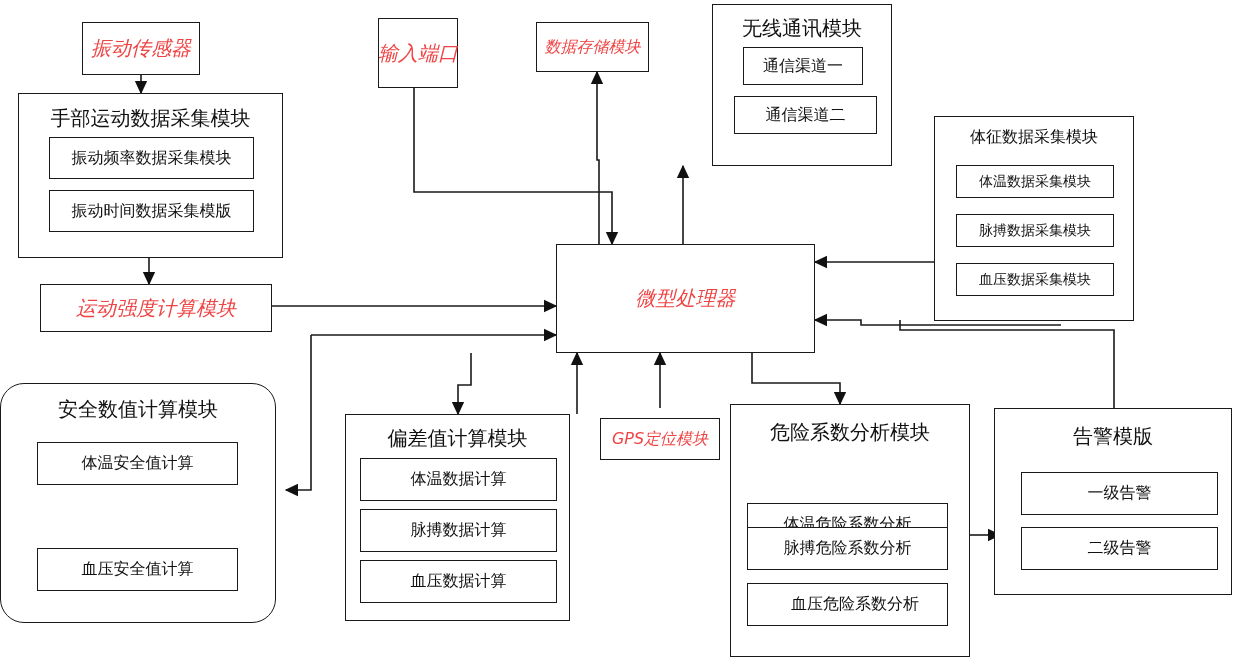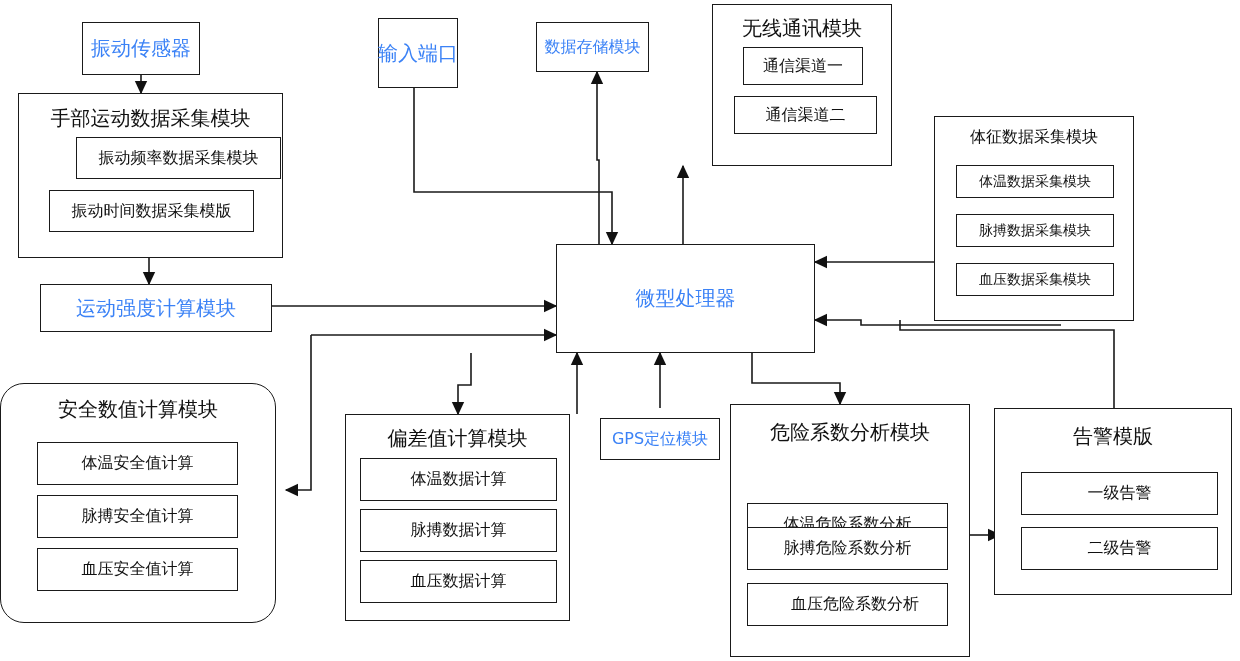--- a/index.html
+++ b/index.html
@@ -6,21 +6,21 @@
   body{font-family:"DejaVu Sans","Liberation Sans",sans-serif;}
   #canvas{position:relative;width:1240px;height:661px;background:#fff;overflow:hidden;}
   svg.wires{position:absolute;left:0;top:0;width:1240px;height:661px;pointer-events:none;}
 
   .box{position:absolute;box-sizing:border-box;border:1.6px solid #1a1a1a;background:#fff;}
   .grp{position:absolute;box-sizing:border-box;border:1.6px solid #1a1a1a;background:#fff;}
   .grp-title{position:absolute;left:0;right:0;text-align:center;color:#111;white-space:nowrap;}
   .sub{position:absolute;box-sizing:border-box;border:1.6px solid #1a1a1a;background:#fff;
        display:flex;align-items:center;justify-content:center;color:#111;white-space:nowrap;}
   .leaf{display:flex;align-items:center;justify-content:center;width:100%;height:100%;
-        color:#3b82f6;white-space:nowrap;}
+        color:#ef4444;white-space:nowrap;font-style:italic;}
   .t15{font-size:20px;}
   .t14{font-size:16px;}
   .t13{font-size:14px;}
 </style>
 </head>
 <body>
 
 <div id="canvas">
 
   <svg class="wires" viewBox="0 0 1240 661">
@@ -62,21 +62,21 @@
       <path d="M1114,408 L1114,330 L900,330 L900,320"></path>
     </g>
   </svg>
 
   <div class="box" style="left:82px;top:22px;width:118px;height:53px;">
     <div class="leaf t15">振动传感器</div>
   </div>
 
   <div class="grp" style="left:18px;top:93px;width:265px;height:165px;">
     <div class="grp-title t15" style="top:11px;">手部运动数据采集模块</div>
-    <div class="sub t14" style="left:30px;top:43px;width:205px;height:42px;margin-left:27px;">振动频率数据采集模块</div>
+    <div class="sub t14" style="left:30px;top:43px;width:205px;height:42px;">振动频率数据采集模块</div>
     <div class="sub t14" style="left:30px;top:96px;width:205px;height:42px;">振动时间数据采集模版</div>
   </div>
 
   <div class="box" style="left:40px;top:284px;width:232px;height:48px;">
     <div class="leaf t15">运动强度计算模块</div>
   </div>
 
   <div class="box" style="left:378px;top:18px;width:80px;height:70px;">
     <div class="leaf t15">输入端口</div>
   </div>
@@ -98,21 +98,20 @@
     <div class="sub t13" style="left:21px;top:146px;width:158px;height:33px;">血压数据采集模块</div>
   </div>
 
   <div class="box" style="left:556px;top:244px;width:259px;height:109px;">
     <div class="leaf t15">微型处理器</div>
   </div>
 
   <div class="grp" style="left:0;top:383px;width:276px;height:240px;border-radius:24px;">
     <div class="grp-title t15" style="top:12px;">安全数值计算模块</div>
     <div class="sub t14" style="left:36px;top:58px;width:201px;height:43px;">体温安全值计算</div>
-    <div class="sub t14" style="left:36px;top:111px;width:201px;height:43px;">脉搏安全值计算</div>
     <div class="sub t14" style="left:36px;top:164px;width:201px;height:43px;">血压安全值计算</div>
   </div>
 
   <div class="grp" style="left:345px;top:414px;width:225px;height:207px;">
     <div class="grp-title t15" style="top:10px;">偏差值计算模块</div>
     <div class="sub t14" style="left:14px;top:43px;width:197px;height:43px;">体温数据计算</div>
     <div class="sub t14" style="left:14px;top:94px;width:197px;height:43px;">脉搏数据计算</div>
     <div class="sub t14" style="left:14px;top:145px;width:197px;height:43px;">血压数据计算</div>
   </div>
 

